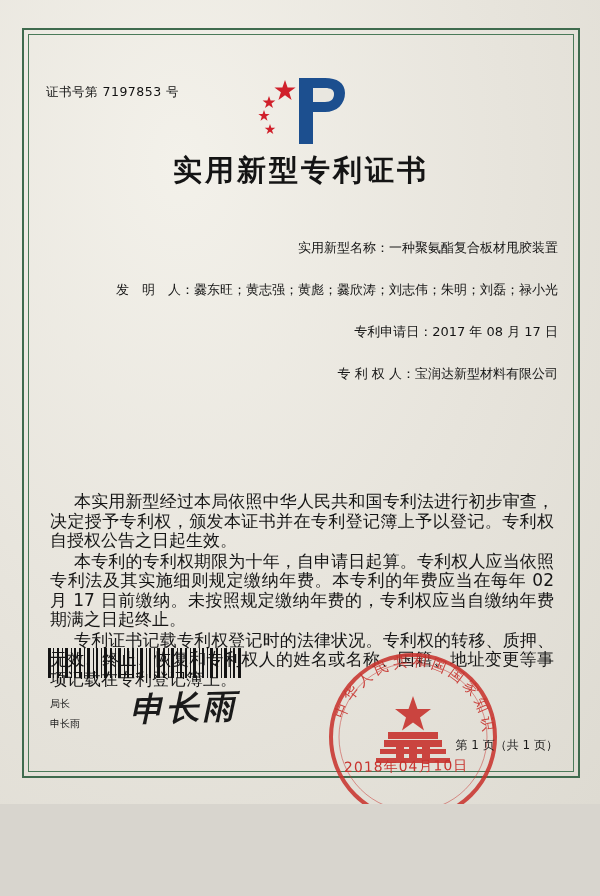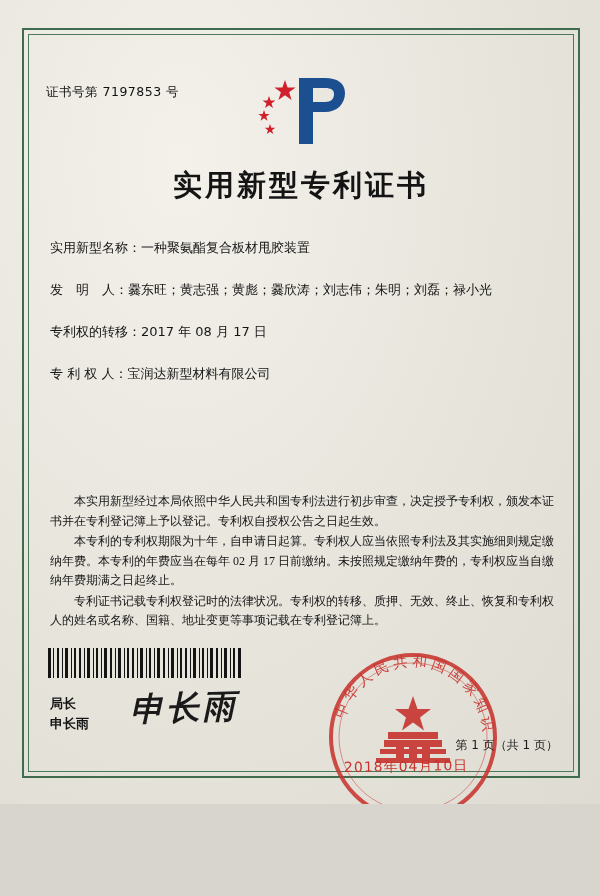--- a/index.html
+++ b/index.html
@@ -76,82 +76,81 @@
     right: -4px;
     top: 8px;
     width: 92px;
     height: 92px;
   }
 
   .title {
     position: absolute;
     left: 0;
     right: 0;
-    top: 116px;
+    top: 101px;
     text-align: center;
     font-size: 29px;
     font-weight: bold;
     letter-spacing: 3px;
     color: #141414;
     font-family: "DejaVu Sans", "Liberation Sans", sans-serif;
   }
 
   .fields {
     position: absolute;
     left: 6px;
     right: 0;
     top: 188px;
+    text-align: right;
   }
   .field {
     font-size: 13px;
     line-height: 20px;
     margin-bottom: 22px;
     color: #151515;
     white-space: nowrap;
   }
   .field .lbl {
     display: inline-block;
   }
   .field .val {
     display: inline-block;
   }
 
   .body-text {
     position: absolute;
     left: 6px;
     right: 4px;
     top: 442px;
-    font-size: 12px;
+    font-size: 17px;
     line-height: 19.5px;
     text-align: justify;
     color: #151515;
-    font-family: Liberation Serif, serif;
   }
   .body-text p {
     margin: 0 0 1px 0;
     text-indent: 24px;
   }
 
   
   .barcode {
     position: absolute;
     left: 4px;
     top: 598px;
     width: 196px;
     height: 30px;
   }
 
   .signblock {
     position: absolute;
     left: 6px;
     top: 644px;
-    font-size: 13px;
+    font-size: 10px;
     line-height: 20px;
     color: #141414;
-    font-weight: bold;
   }
   .handwriting {
     position: absolute;
     left: 86px;
     top: 636px;
     font-family: "DejaVu Serif", "Liberation Serif", serif;
     font-size: 33px;
     font-style: italic;
     font-weight: bold;
     color: #1a1a1a;
@@ -219,21 +218,21 @@
     <div class="title">实用新型专利证书</div>
 
     <div class="fields">
       <div class="field">
         <span class="lbl">实用新型名称：</span><span class="val">一种聚氨酯复合板材甩胶装置</span>
       </div>
       <div class="field">
         <span class="lbl">发　明　人：</span><span class="val">爨东旺；黄志强；黄彪；爨欣涛；刘志伟；朱明；刘磊；禄小光</span>
       </div>
       <div class="field">
-        <span class="lbl">专利权的转移：</span><span class="val">2017 年 08 月 17 日</span>
+        <span class="lbl">专利申请日：</span><span class="val">2017 年 08 月 17 日</span>
       </div>
       <div class="field">
         <span class="lbl">专 利 权 人：</span><span class="val">宝润达新型材料有限公司</span>
       </div>
     </div>
 
     <div class="body-text">
       <p>本实用新型经过本局依照中华人民共和国专利法进行初步审查，决定授予专利权，颁发本证书并在专利登记簿上予以登记。专利权自授权公告之日起生效。</p>
       <p>本专利的专利权期限为十年，自申请日起算。专利权人应当依照专利法及其实施细则规定缴纳年费。本专利的年费应当在每年 02 月 17 日前缴纳。未按照规定缴纳年费的，专利权应当自缴纳年费期满之日起终止。</p>
       <p>专利证书记载专利权登记时的法律状况。专利权的转移、质押、无效、终止、恢复和专利权人的姓名或名称、国籍、地址变更等事项记载在专利登记簿上。</p>

